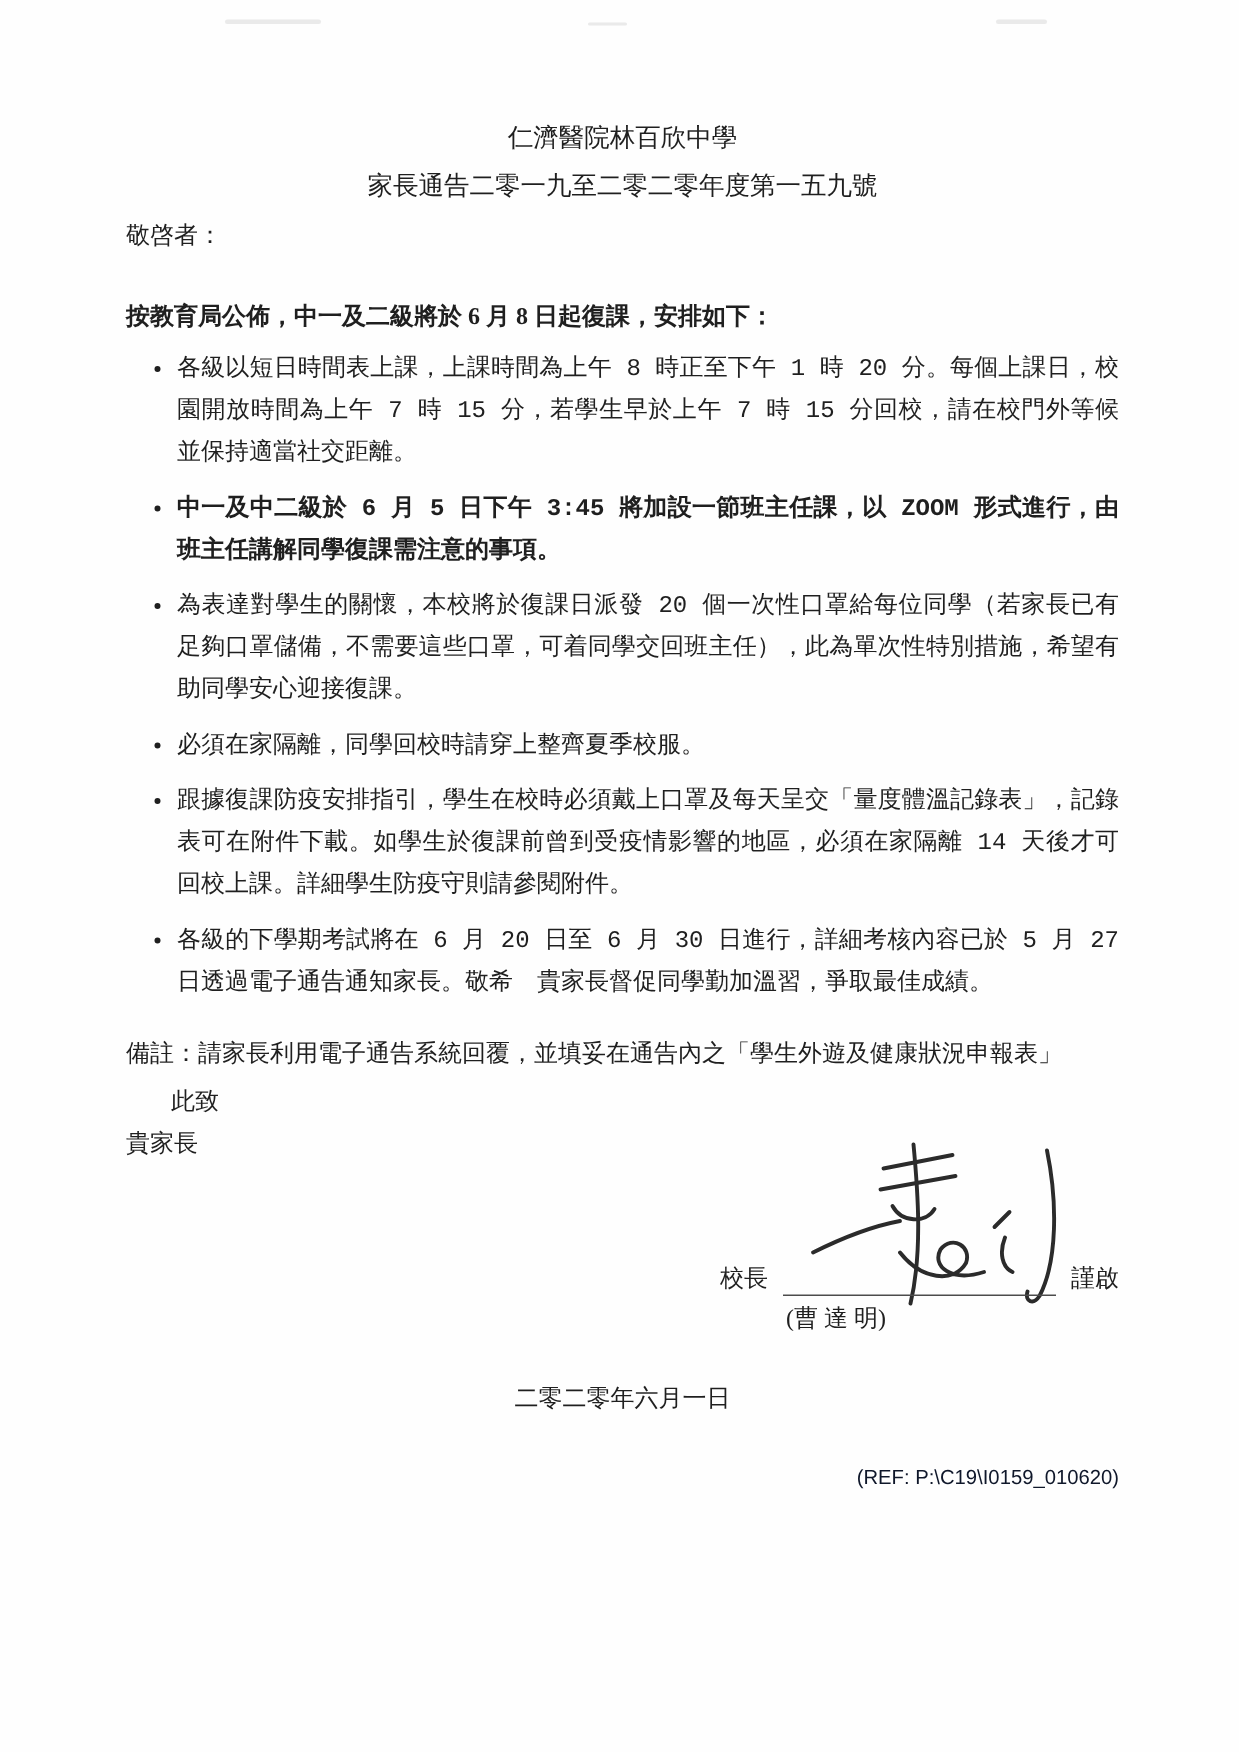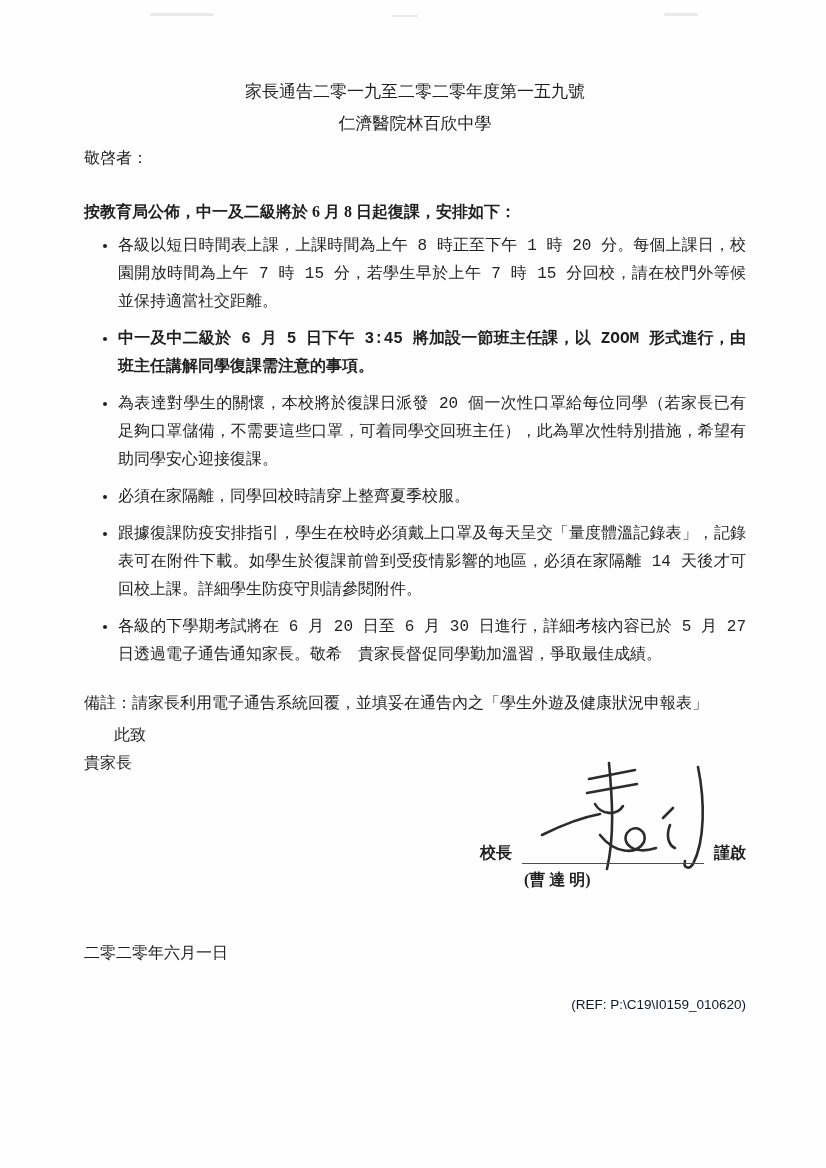--- a/index.html
+++ b/index.html
@@ -41,21 +41,20 @@
   .closing-1 { margin-top: 4px; padding-left: 30px; }
   .closing-2 { }
 
   
   .sig-block {
     position: relative;
     margin-left: 396px;
     margin-top: 0;
     width: 300px;
     height: 116px;
-    font-weight: bold;
   }
   .sig-row {
     position: absolute;
     left: 0;
     bottom: 26px;
     display: flex;
     align-items: flex-end;
     width: 100%;
   }
   .sig-role { flex: 0 0 auto; }
@@ -75,21 +74,21 @@
     line-height: 26px;
   }
   .sig-scribble {
     position: absolute;
     left: 52px;
     bottom: 18px;
     width: 200px;
     height: 118px;
   }
 
-  .date-line { margin-top: 46px; }
+  .date-line { margin-top: 26px; text-align: center; }
   .ref-line {
     margin-top: 24px;
     text-align: right;
     font-family: "Liberation Sans", "DejaVu Sans", sans-serif;
     font-size: 13.5px;
     color: #0f172a;
   }
 
   
   .scan-artifact { position: absolute; background: #d9d9d9; opacity: .55; border-radius: 2px; }
@@ -101,22 +100,22 @@
 <body>
 
 <div class="page">
   <div class="scan-artifact sa1"></div>
   <div class="scan-artifact sa2"></div>
   <div class="scan-artifact sa3"></div>
 
   <div class="content">
 
     <div class="header">
+      <div class="line">仁濟醫院林百欣中學</div>
       <div class="line">家長通告二零一九至二零二零年度第一五九號</div>
-      <div class="line">仁濟醫院林百欣中學</div>
     </div>
 
     <div class="salutation">敬啓者：</div>
 
     <div class="intro">按教育局公佈，中一及二級將於 6 月 8 日起復課，安排如下：</div>
 
     <ul class="points">
       <li>各級以短日時間表上課，上課時間為上午 8 時正至下午 1 時 20 分。每個上課日，校園開放時間為上午 7 時 15 分，若學生早於上午 7 時 15 分回校，請在校門外等候並保持適當社交距離。</li>
       <li class="bold">中一及中二級於 6 月 5 日下午 3:45 將加設一節班主任課，以 ZOOM 形式進行，由班主任講解同學復課需注意的事項。</li>
       <li>為表達對學生的關懷，本校將於復課日派發 20 個一次性口罩給每位同學（若家長已有足夠口罩儲備，不需要這些口罩，可着同學交回班主任），此為單次性特別措施，希望有助同學安心迎接復課。</li>

